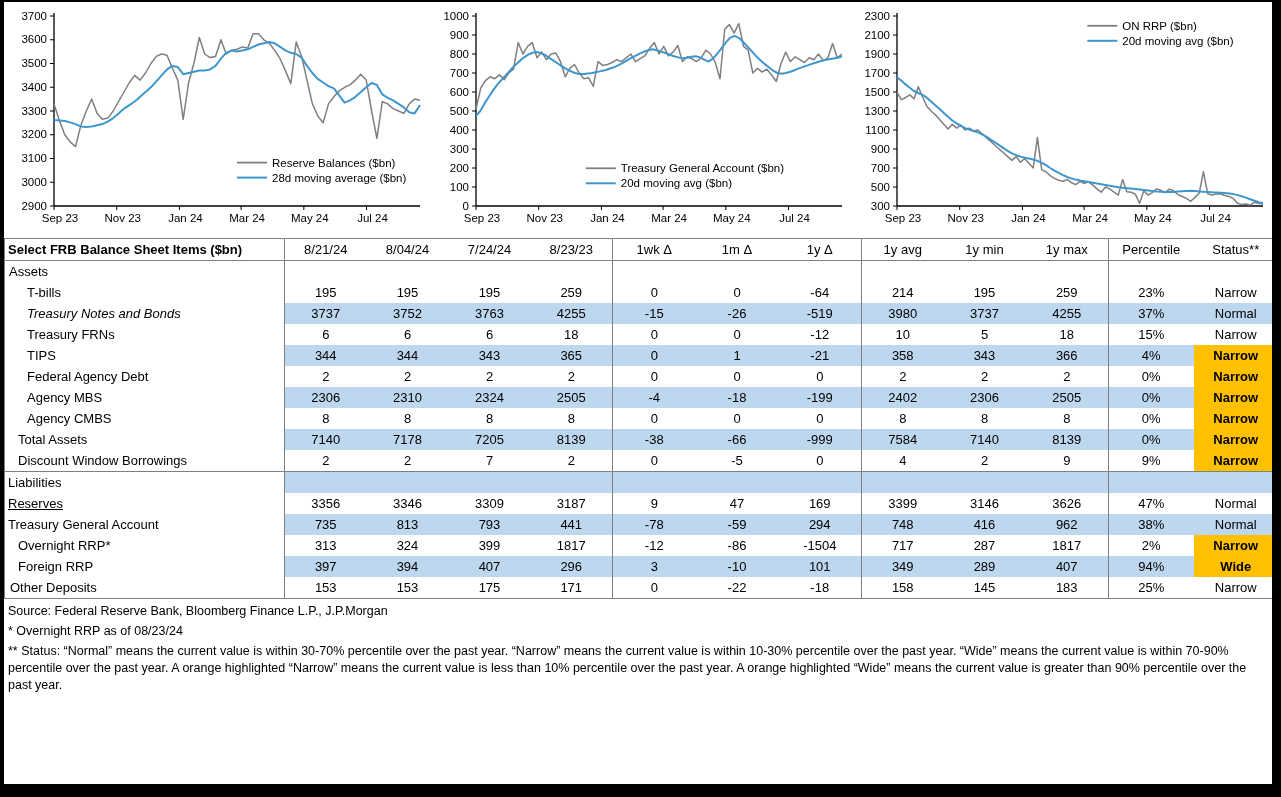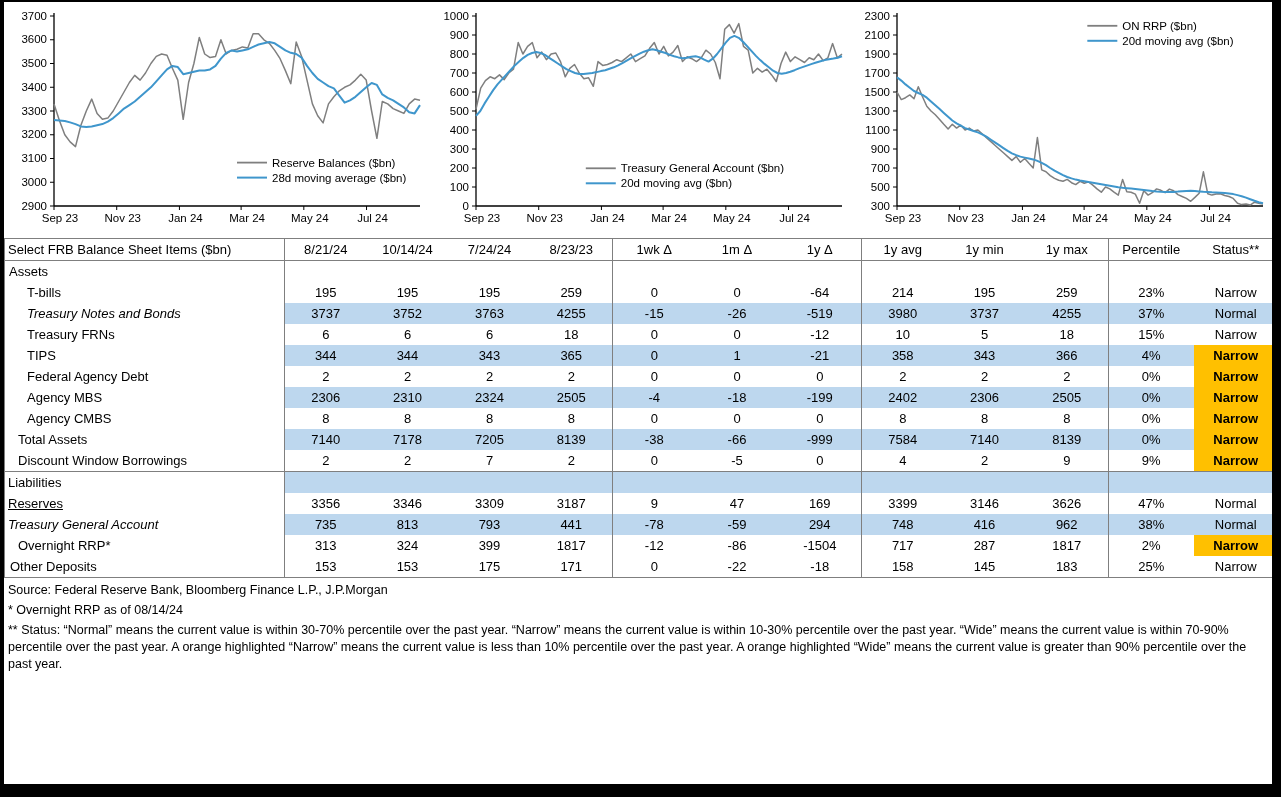--- a/index.html
+++ b/index.html
@@ -190,23 +190,23 @@
         <col style="width:83px">
         <col style="width:83px">
       <col style="width:82px">
         <col style="width:82px">
         <col style="width:83px">
       <col style="width:85px">
         <col style="width:85px">
     </colgroup>
     <thead>
         <tr>
-          <th class="label" style="font-weight: normal;">Select FRB Balance Sheet Items ($bn)</th>
+          <th class="label" style="font-weight: bold;">Select FRB Balance Sheet Items ($bn)</th>
           <th class="g">8/21/24</th>
-          <th>10/14/24</th>
+          <th>8/04/24</th>
           <th>7/24/24</th>
           <th>8/23/23</th>
           <th class="g">1wk Δ</th>
           <th>1m Δ</th>
           <th>1y Δ</th>
           <th class="g">1y avg</th>
           <th>1y min</th>
           <th>1y max</th>
           <th class="g">Percentile</th>
           <th>Status**</th>
@@ -387,21 +387,21 @@
           <td class="g">9</td>
           <td>47</td>
           <td>169</td>
           <td class="g">3399</td>
           <td>3146</td>
           <td>3626</td>
           <td class="g">47%</td>
           <td>Normal</td>
         </tr>
         <tr>
-          <td class="label" style=" font-style: italic;">Treasury General Account</td>
+          <td class="label" style="">Treasury General Account</td>
           <td class="g shade">735</td>
           <td class="shade">813</td>
           <td class="shade">793</td>
           <td class="shade">441</td>
           <td class="g shade">-78</td>
           <td class="shade">-59</td>
           <td class="shade">294</td>
           <td class="g shade">748</td>
           <td class="shade">416</td>
           <td class="shade">962</td>
@@ -417,36 +417,51 @@
           <td class="g">-12</td>
           <td>-86</td>
           <td>-1504</td>
           <td class="g">717</td>
           <td>287</td>
           <td>1817</td>
           <td class="g">2%</td>
           <td class="hl">Narrow</td>
         </tr>
         <tr>
+          <td class="label" style="padding-left: 13px;">Foreign RRP</td>
+          <td class="g shade">397</td>
+          <td class="shade">394</td>
+          <td class="shade">407</td>
+          <td class="shade">296</td>
+          <td class="g shade">3</td>
+          <td class="shade">-10</td>
+          <td class="shade">101</td>
+          <td class="g shade">349</td>
+          <td class="shade">289</td>
+          <td class="shade">407</td>
+          <td class="g shade">94%</td>
+          <td class="hl">Wide</td>
+        </tr>
+        <tr>
           <td class="label" style="padding-left: 5px;">Other Deposits</td>
           <td class="g">153</td>
           <td>153</td>
           <td>175</td>
           <td>171</td>
           <td class="g">0</td>
           <td>-22</td>
           <td>-18</td>
           <td class="g">158</td>
           <td>145</td>
           <td>183</td>
           <td class="g">25%</td>
           <td>Narrow</td>
         </tr>
       </tbody>
   </table>
 
   <div id="footnotes">
     <div>Source: Federal Reserve Bank, Bloomberg Finance L.P., J.P.Morgan</div>
-    <div>* Overnight RRP as of 08/14/24</div>
+    <div>* Overnight RRP as of 08/23/24</div>
     <div>** Status: “Normal” means the current value is within 30-70% percentile over the past year. “Narrow” means the current value is within 10-30% percentile over the past year. “Wide” means the current value is within 70-90% percentile over the past year. A orange highlighted “Narrow” means the current value is less than 10% percentile over the past year. A orange highlighted “Wide” means the current value is greater than 90% percentile over the past year.</div>
   </div>
 
 </div>
 
 </body></html>

